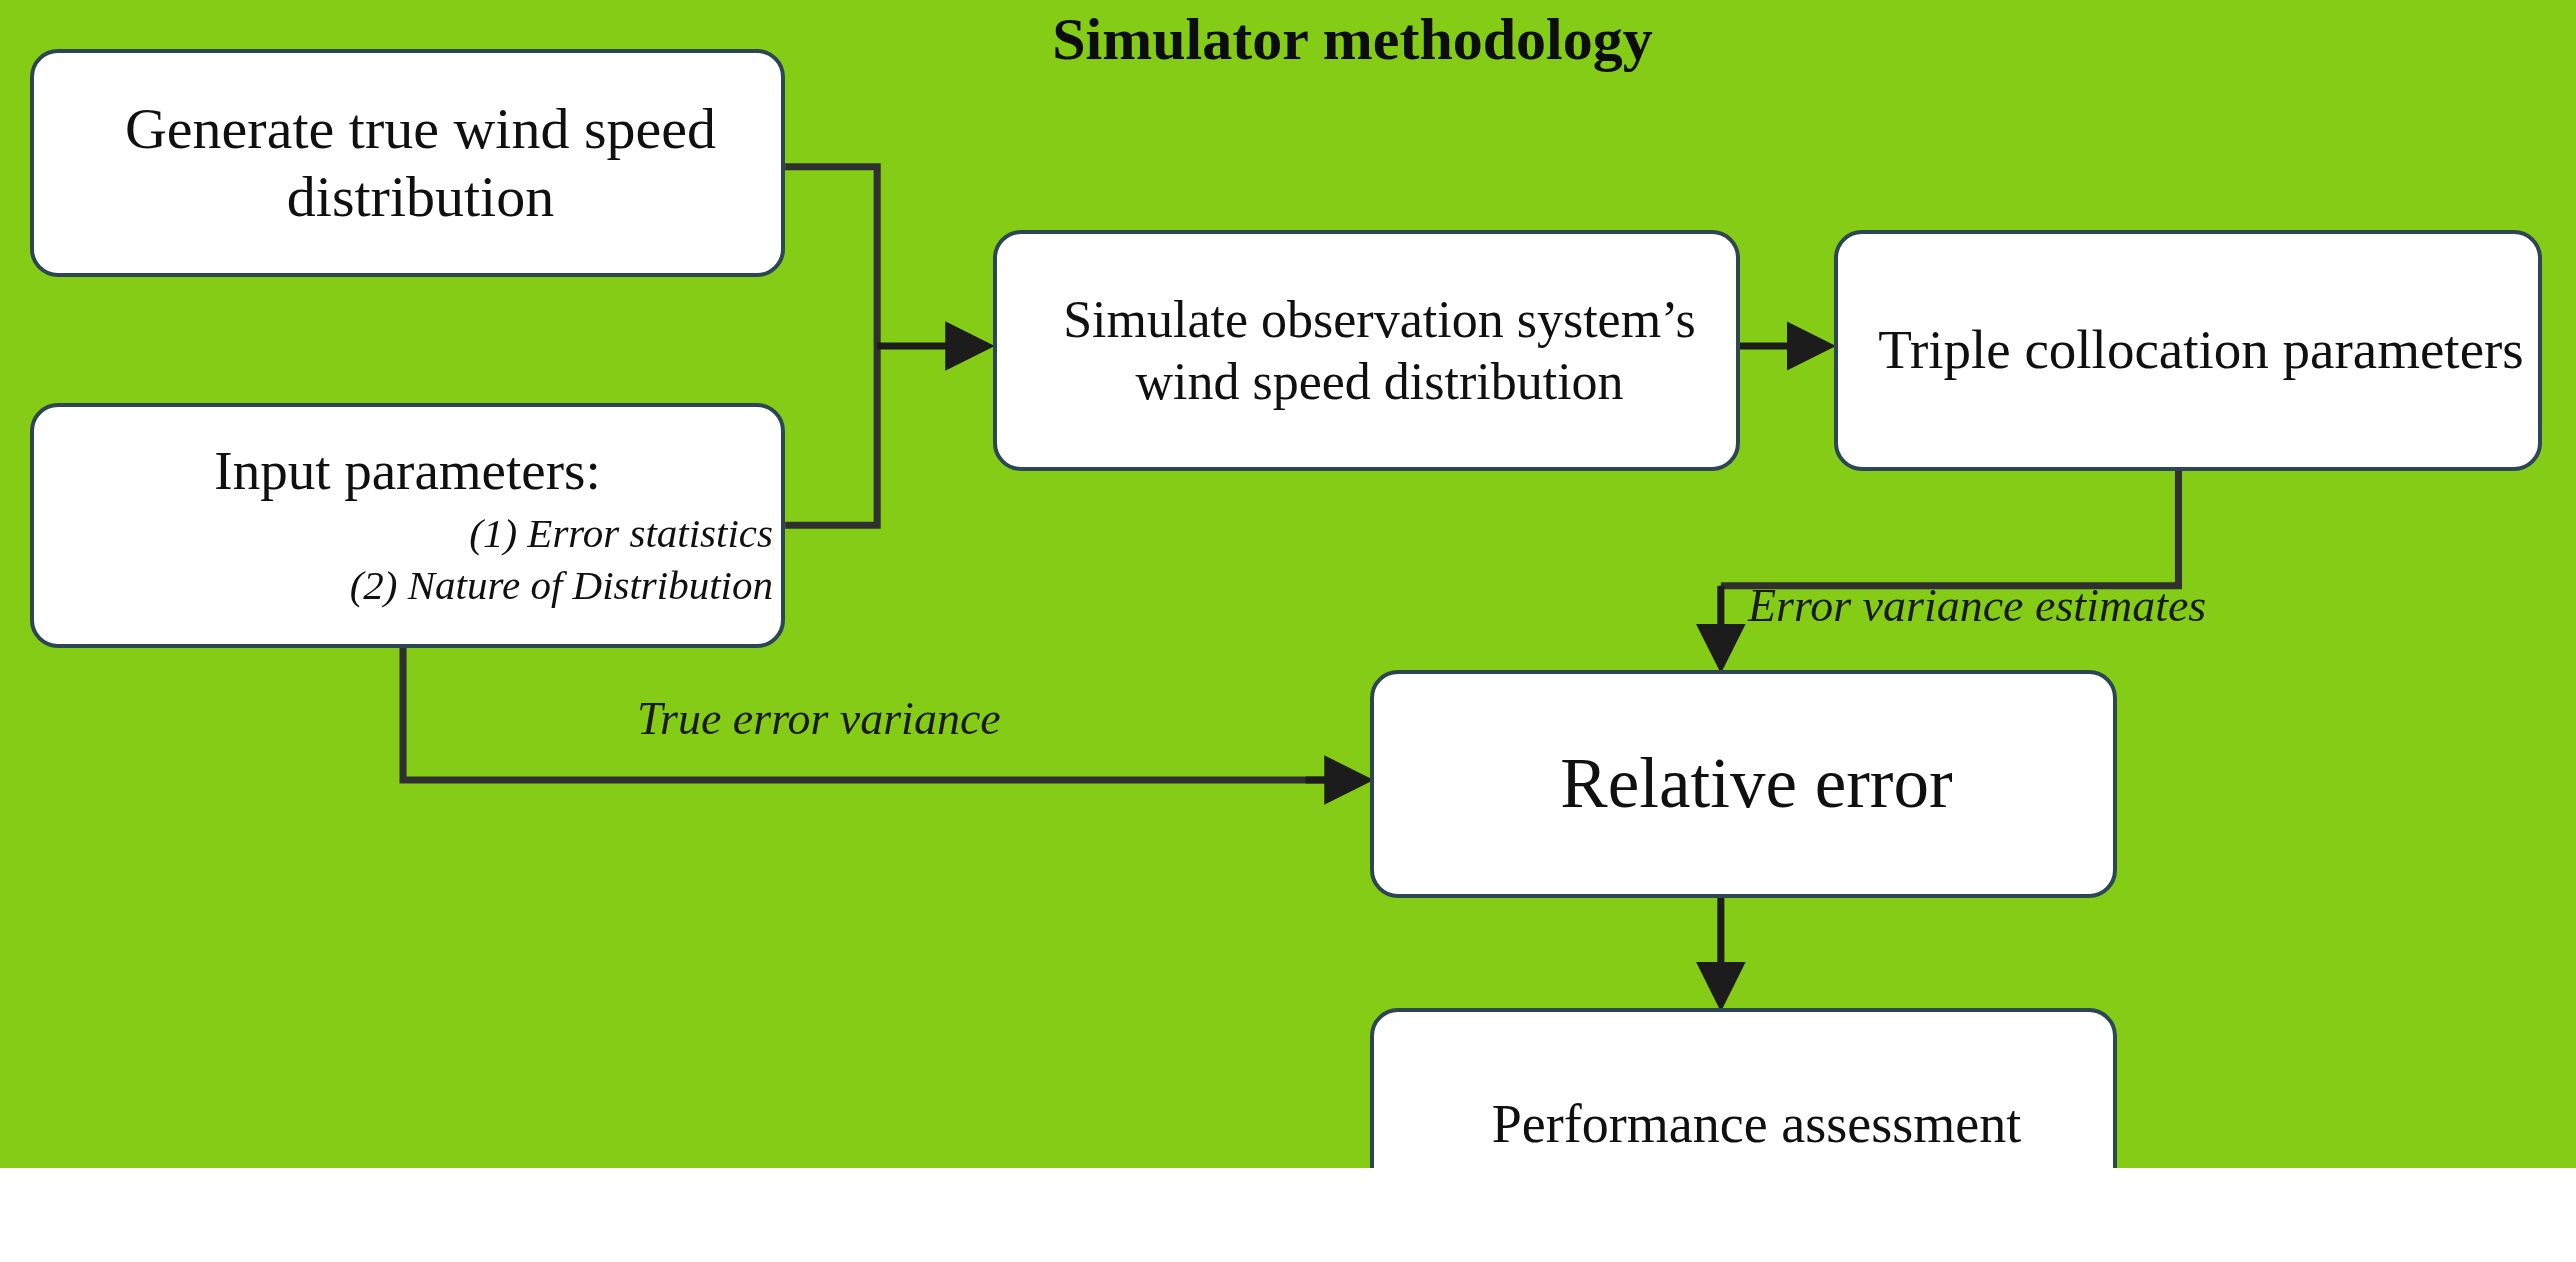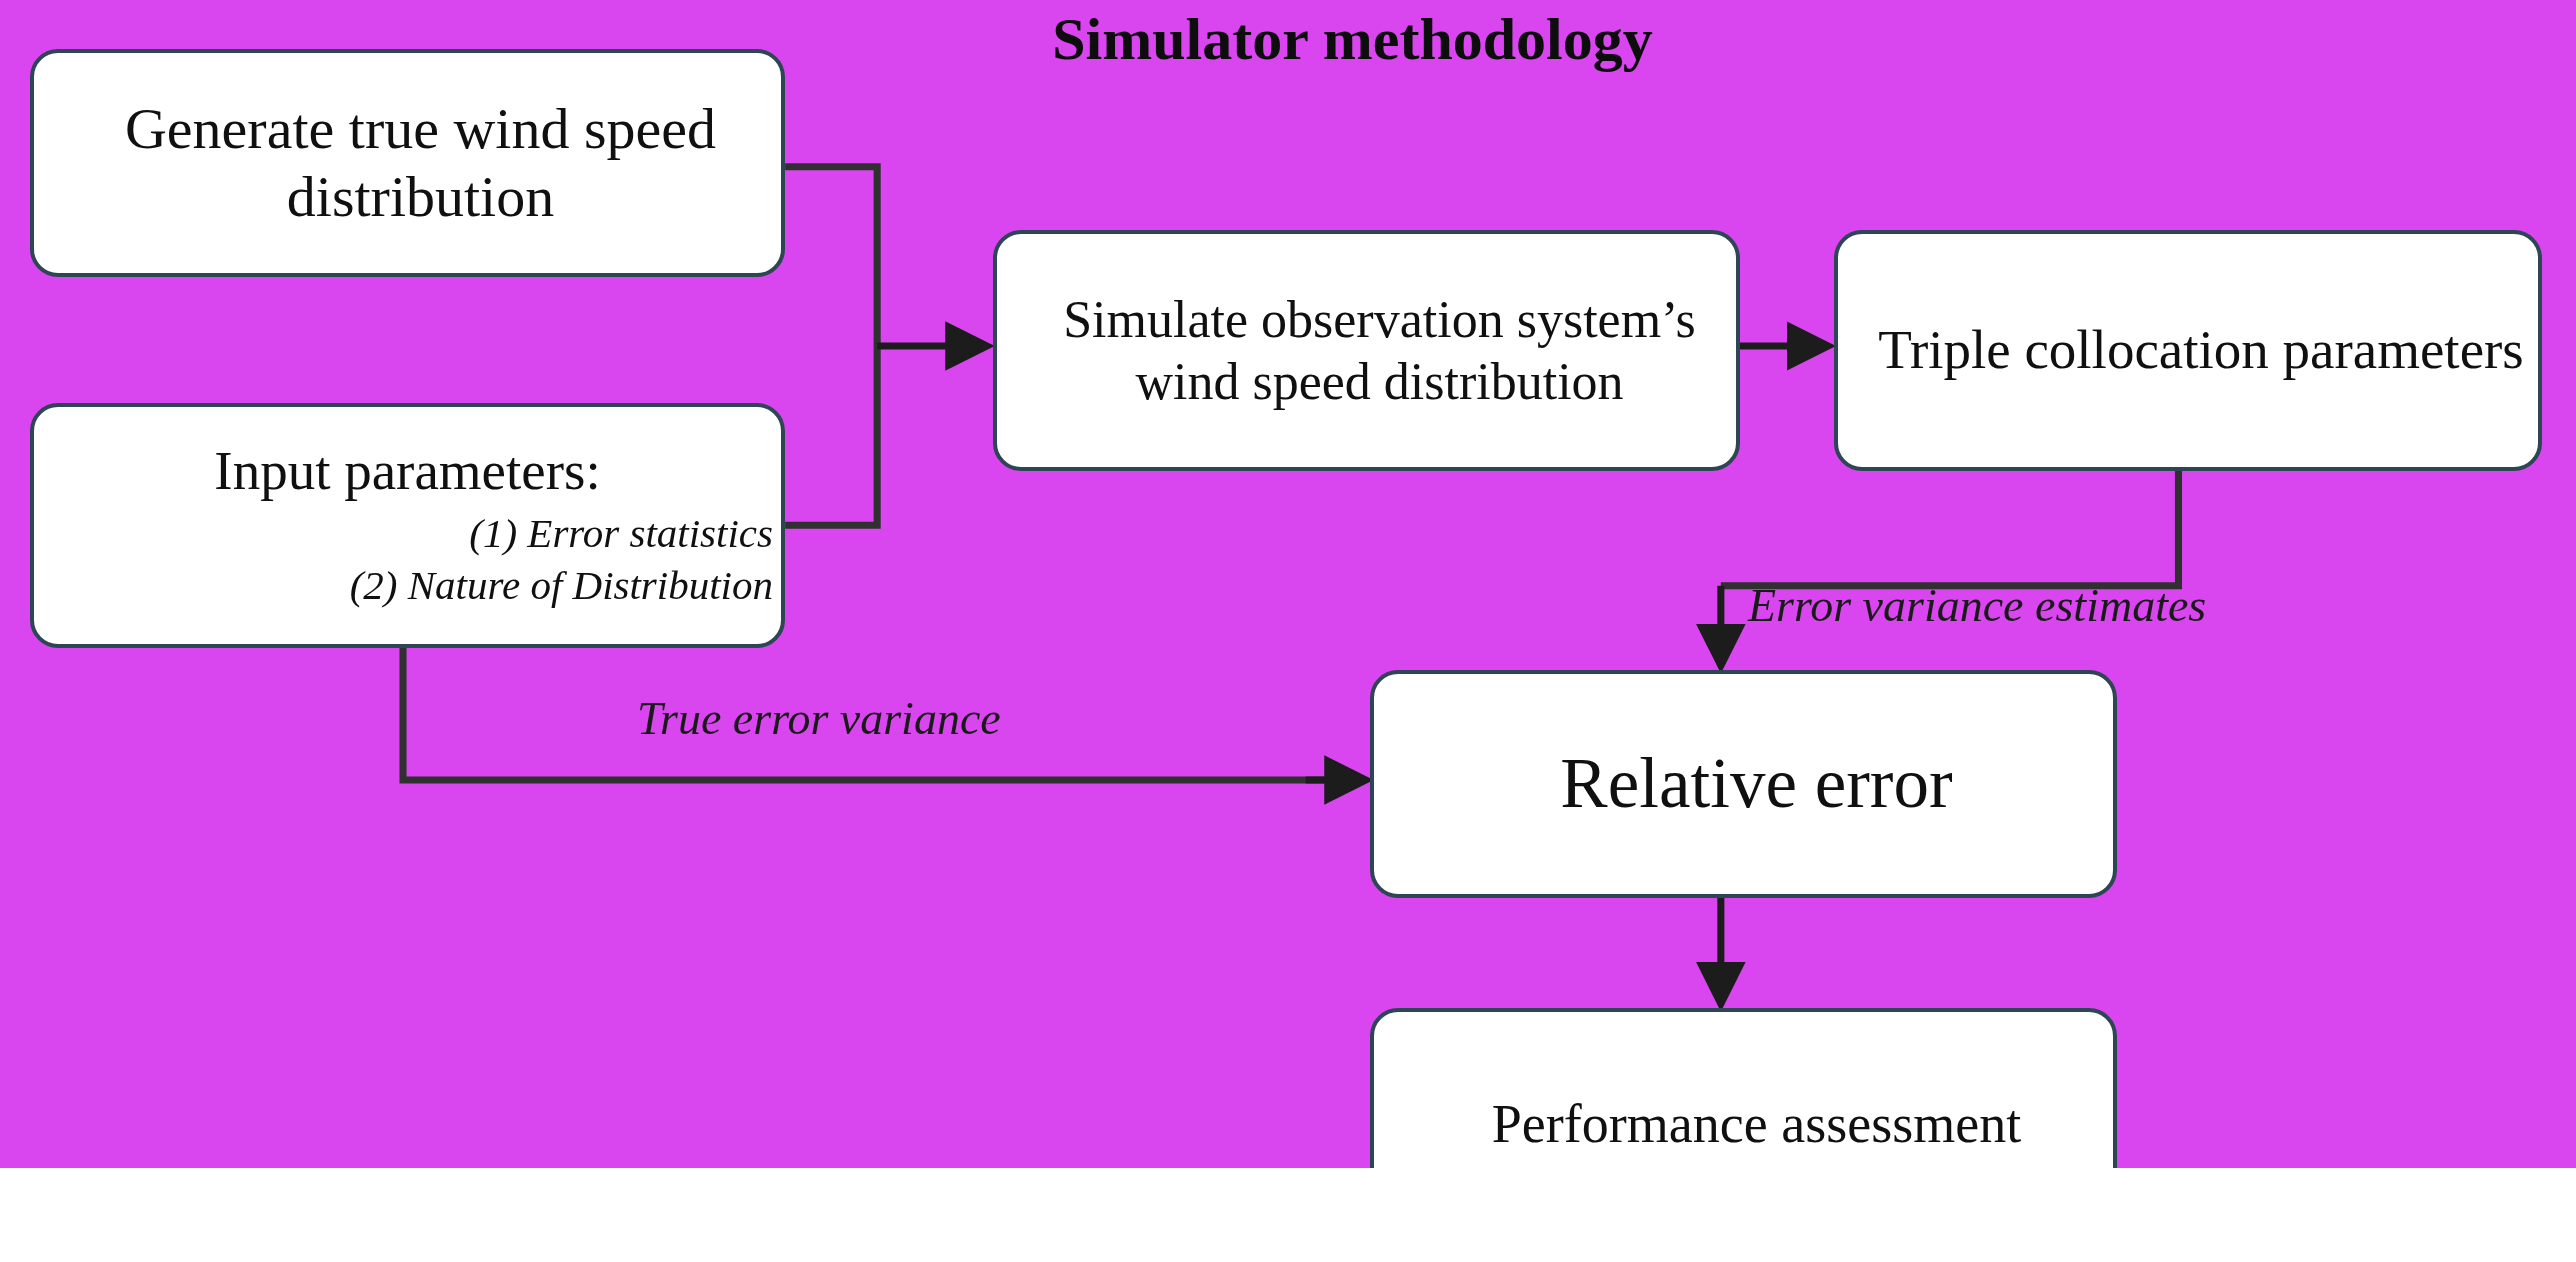--- a/index.html
+++ b/index.html
@@ -7,21 +7,21 @@
     padding: 0;
     background: #ffffff;
   }
   body {
     font-family: "Liberation Serif", "DejaVu Serif", serif;
   }
   #canvas {
     position: relative;
     width: 2576px;
     height: 1168px;
-    background: #d946ef;
+    background: #84cc16;
     overflow: hidden;
   }
   #flow-svg {
     position: absolute;
     left: 0;
     top: 0;
     width: 2576px;
     height: 1262px;
   }
   .node {

